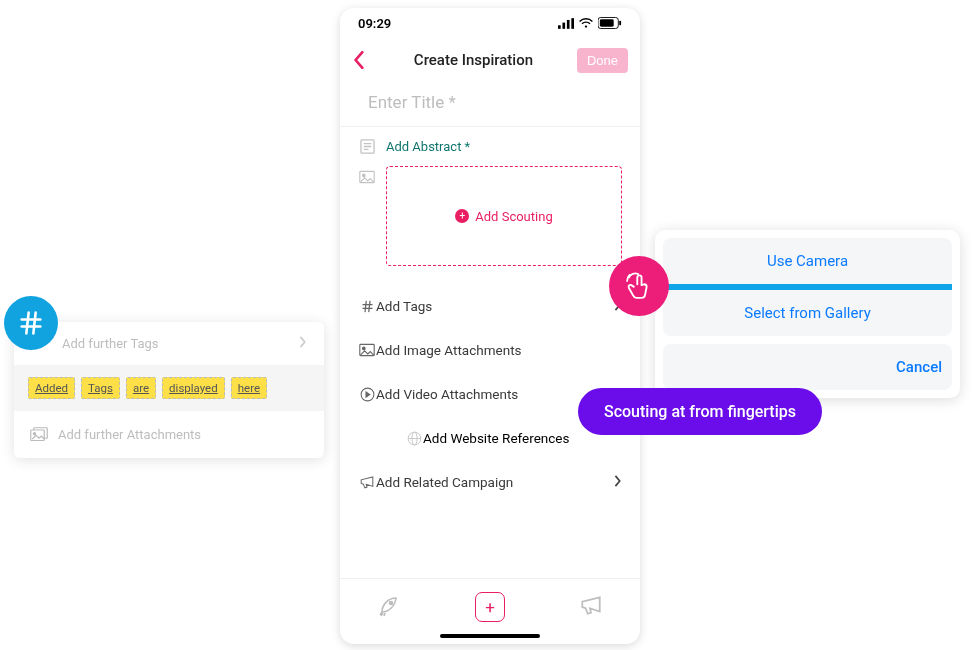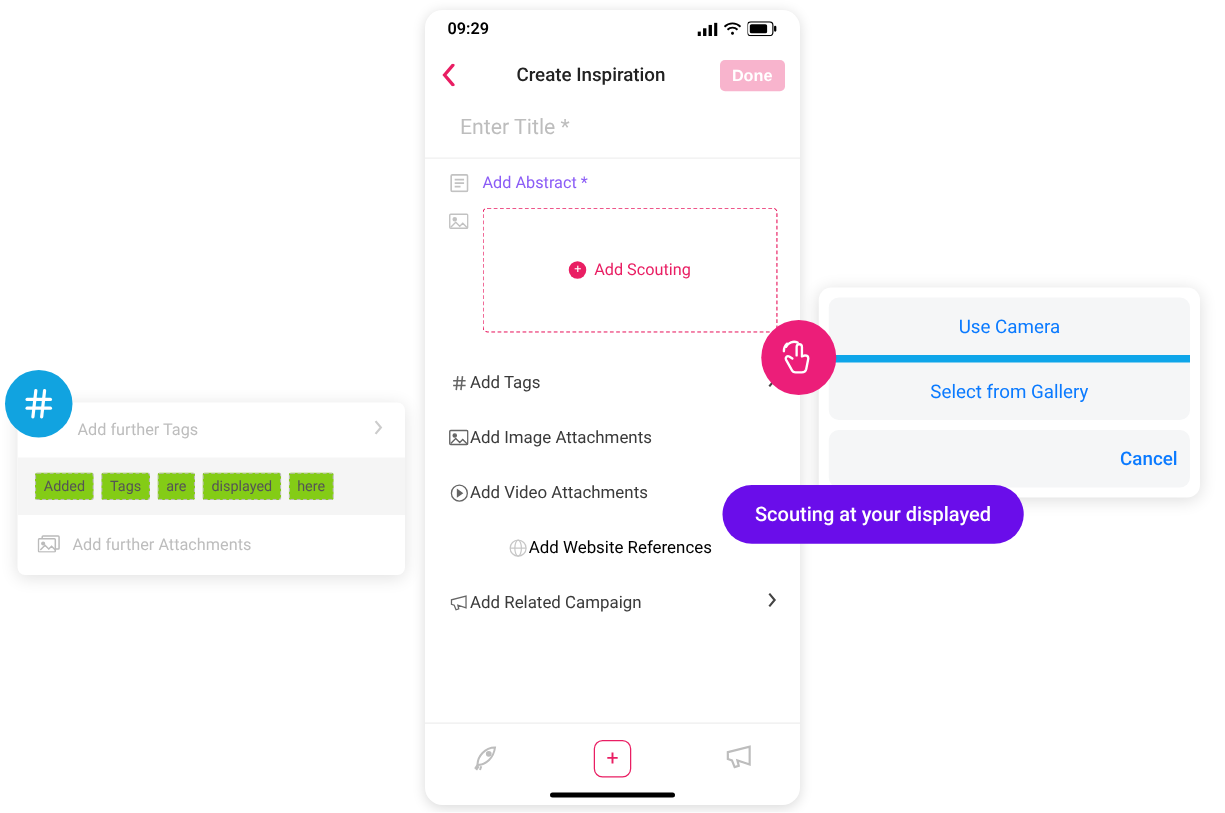--- a/index.html
+++ b/index.html
@@ -49,37 +49,37 @@
     width: 18px; height:18px;
   }
   .nav-title { font-size: 15px; font-weight: 500; color:#222; flex:1; text-align:center; }
   .done-btn {
     background: #f8b4cd;
     color: #fff;
     border: none;
     border-radius: 4px;
     padding: 5px 10px;
     font-size: 13px;
-    font-weight: 700;
+    font-weight: 400;
   }
 
   .content { flex:1; overflow:hidden; }
   .title-field {
     padding: 10px 28px 14px 28px;
     border-bottom: 1px solid #f0f0f0;
     font-size: 17px;
     color: #bdbdbd;
   }
   .icon-slot { width:18px; display:flex; justify-content:center; color:#888; }
   .abstract-row {
     display:flex;
     align-items:center;
     padding: 12px 18px;
     gap: 10px;
-    color: #8b5cf6;
+    color: #0f766e;
     font-size: 13px;
   }
   .thumb-wrap {
     padding: 0 18px 18px 18px;
     display:flex;
     align-items:flex-start;
     gap: 10px;
   }
   .thumb-box {
     flex:1;
@@ -164,25 +164,26 @@
   .tags-panel .head .chev { margin-left:auto; color:#ccc; }
   .tag-chips {
     background:#f5f5f5;
     padding: 12px 14px;
     display:flex;
     gap:6px;
     flex-wrap:wrap;
   }
   .chip {
     border: 1px dashed #bbb;
-    background:#84cc16;
+    background:#fde047;
     padding: 3px 6px;
     font-size: 11.5px;
     color:#555;
     border-radius:2px;
+    text-decoration:underline;
   }
   .attach-row {
     padding: 14px 16px;
     color:#bdbdbd;
     font-size:13px;
     display:flex;
     gap:10px;
     align-items:center;
   }
 
@@ -436,13 +437,13 @@
 </div>
 
 <div class="action-sheet">
   <div class="sheet-group">
     <div class="sheet-item first">Use Camera</div>
     <div class="sheet-item">Select from Gallery</div>
   </div>
   <div class="sheet-cancel">Cancel</div>
 </div>
 
-<div class="purple-toast">Scouting at your displayed</div>
+<div class="purple-toast">Scouting at from fingertips</div>
 
 </body></html>

